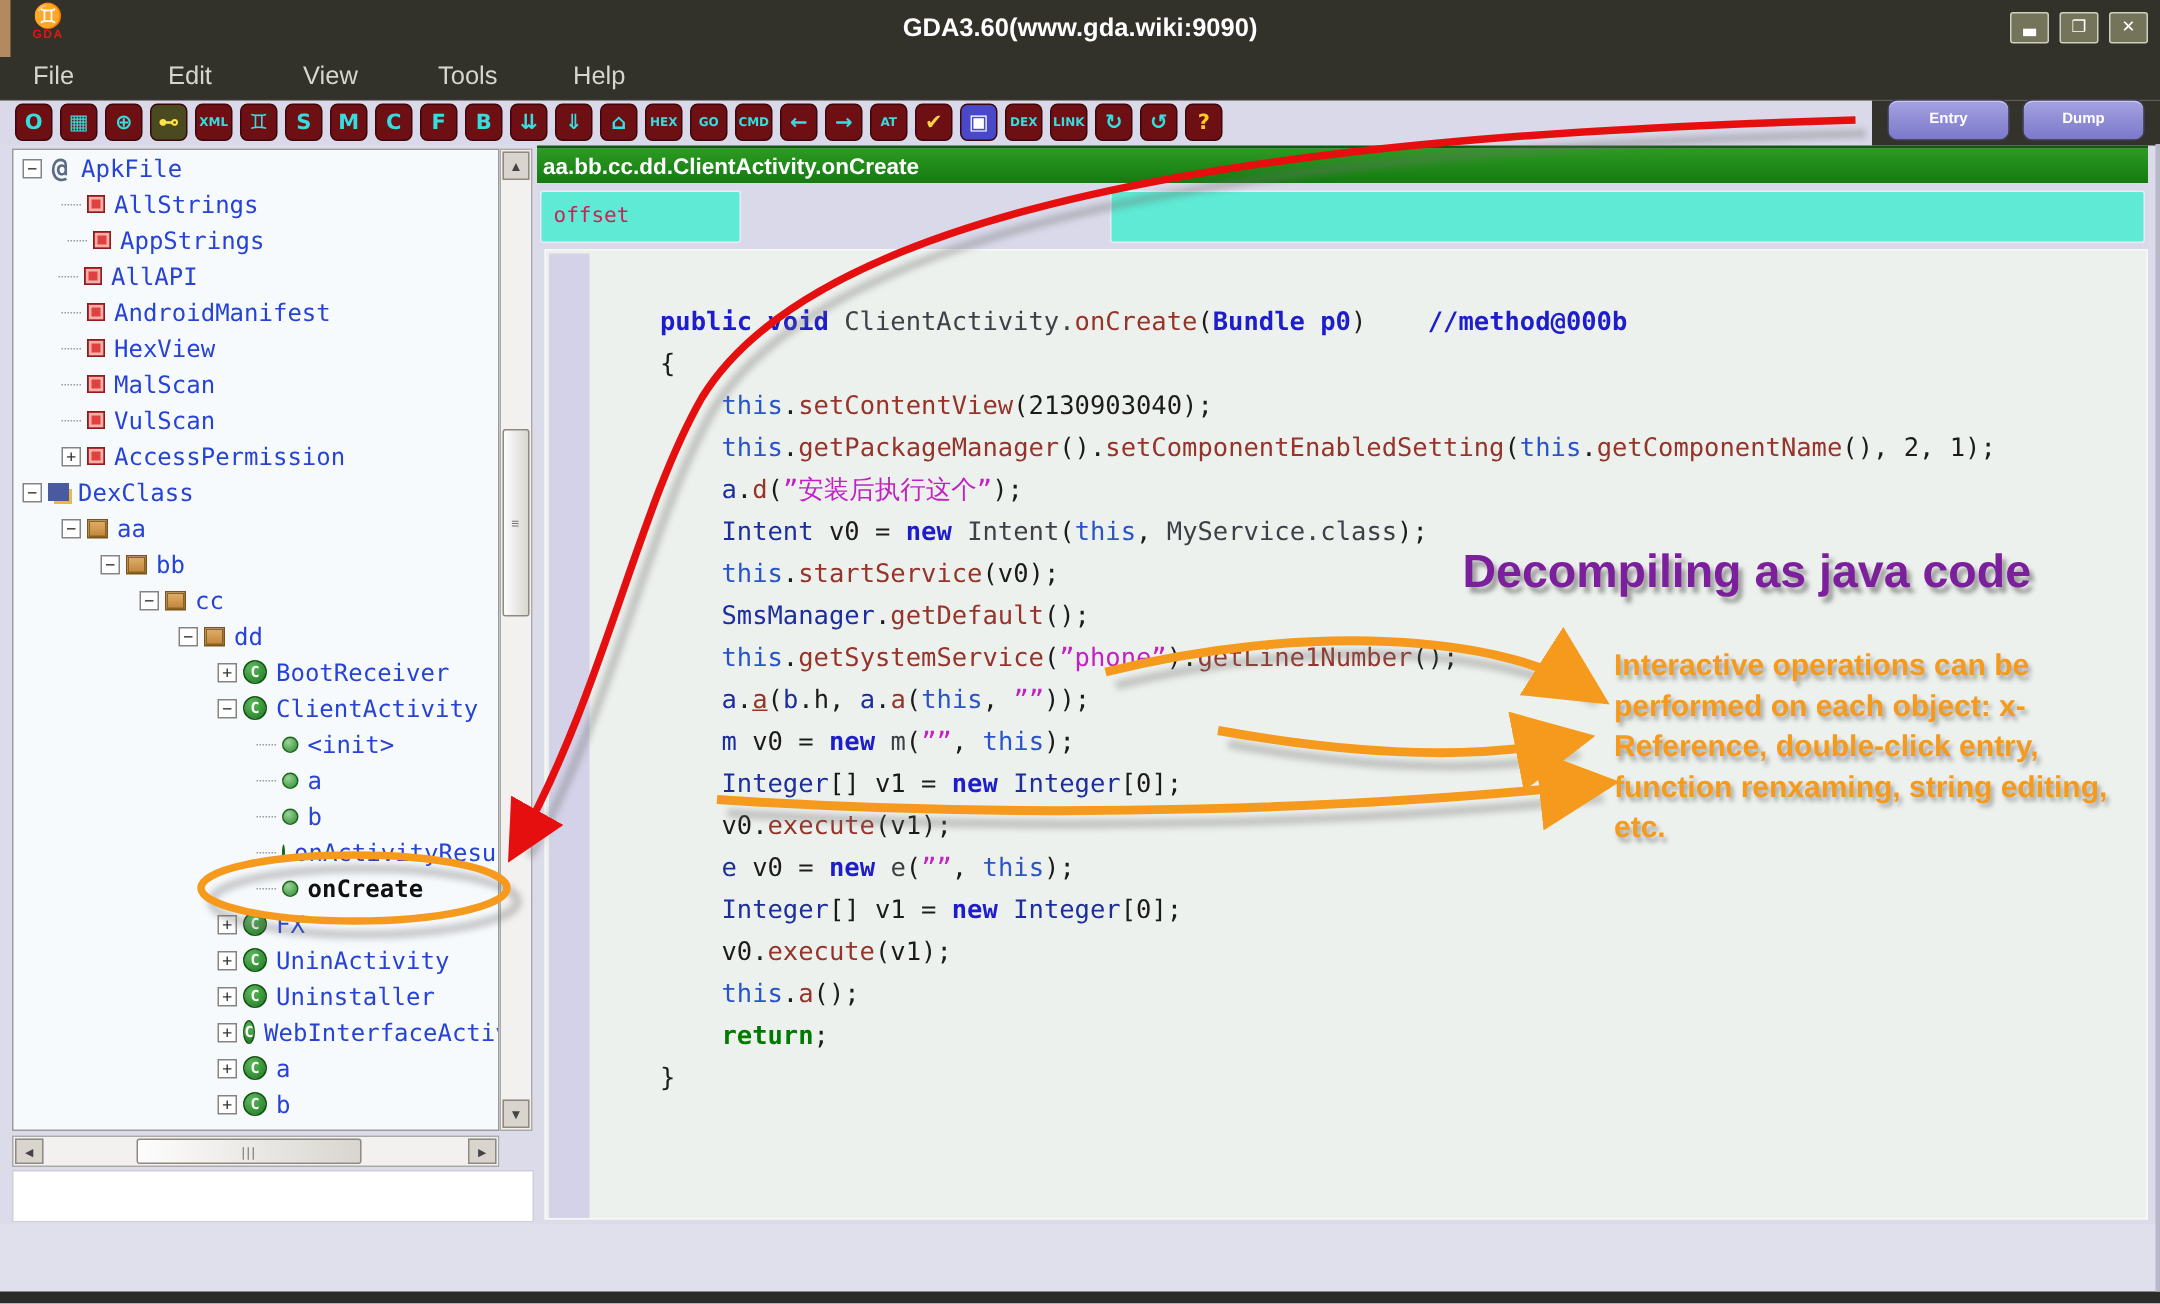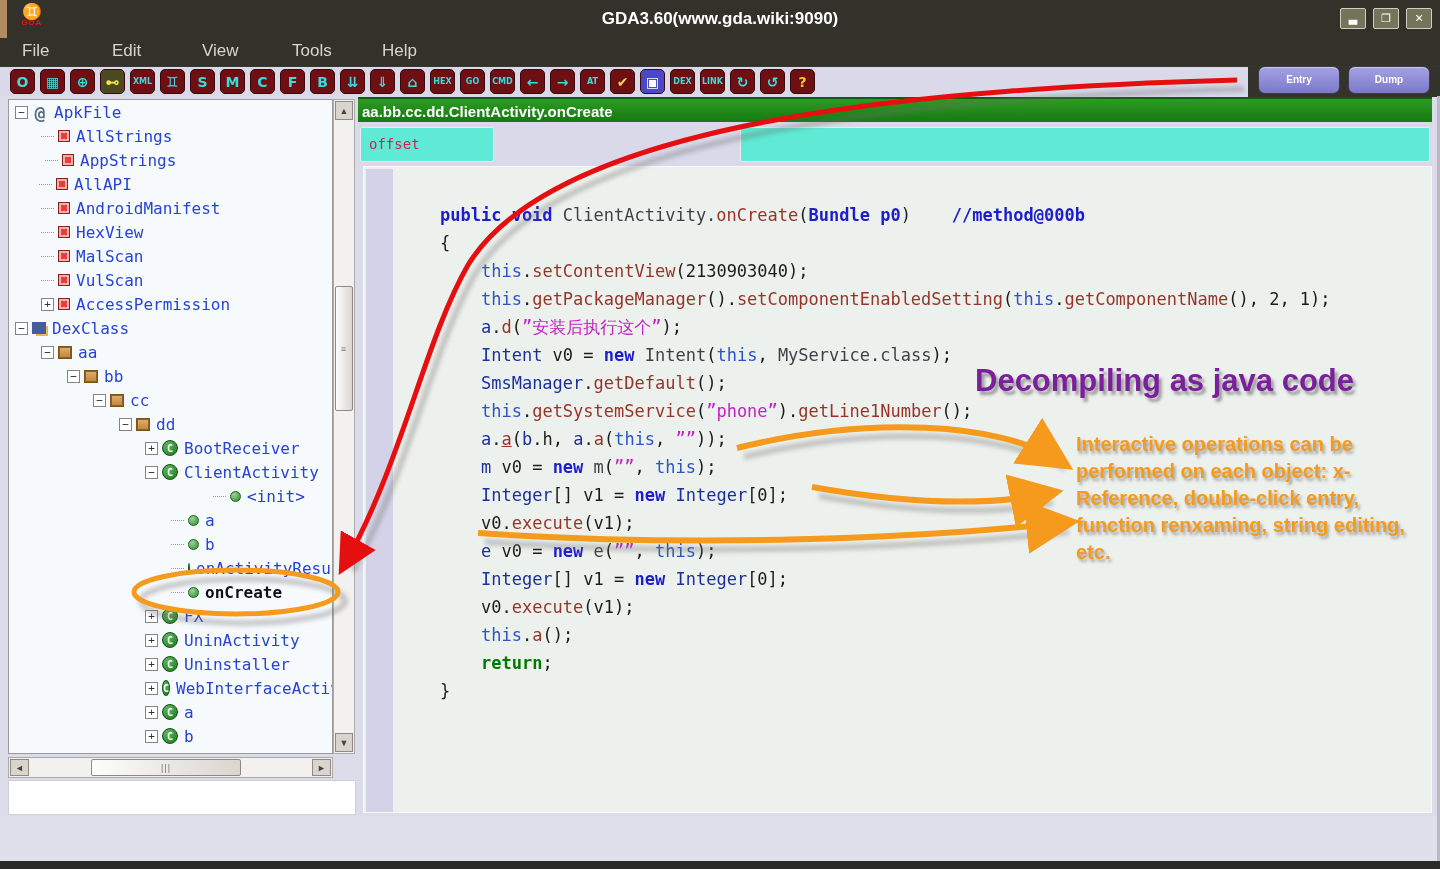--- a/index.html
+++ b/index.html
@@ -219,21 +219,21 @@
       <div class="trow" style="padding-left: 136px;">
         <span class="exp">+</span>
         <span class="ic ic-classC">C</span>
         <span class="tlabel">BootReceiver</span>
       </div>
       <div class="trow" style="padding-left: 136px;">
         <span class="exp">−</span>
         <span class="ic ic-classC">C</span>
         <span class="tlabel">ClientActivity</span>
       </div>
-      <div class="trow" style="padding-left: 162px; margin-left: 42px;">
+      <div class="trow" style="padding-left: 162px;">
         <span class="conn"></span>
         <span class="ic ic-dot"></span>
         <span class="tlabel">&lt;init&gt;</span>
       </div>
       <div class="trow" style="padding-left: 162px;">
         <span class="conn"></span>
         <span class="ic ic-dot"></span>
         <span class="tlabel">a</span>
       </div>
       <div class="trow" style="padding-left: 162px;">
@@ -302,20 +302,21 @@
   </div>
   <div id="code-area">
     <div id="code-gutter"></div>
     <div id="code-content">
         <div class="code-line"><span class="tk-kw">public void </span><span class="tk-gray">ClientActivity.</span><span class="tk-m">onCreate</span><span class="tk-p">(</span><span class="tk-kw">Bundle p0</span><span class="tk-p">)    </span><span class="tk-cmt">//method@000b</span></div>
         <div class="code-line"><span class="tk-p">{</span></div>
         <div class="code-line"><span class="tk-p">    </span><span class="tk-this">this</span><span class="tk-p">.</span><span class="tk-m">setContentView</span><span class="tk-p">(2130903040);</span></div>
         <div class="code-line"><span class="tk-p">    </span><span class="tk-this">this</span><span class="tk-p">.</span><span class="tk-m">getPackageManager</span><span class="tk-p">().</span><span class="tk-m">setComponentEnabledSetting</span><span class="tk-p">(</span><span class="tk-this">this</span><span class="tk-p">.</span><span class="tk-m">getComponentName</span><span class="tk-p">(), 2, 1);</span></div>
         <div class="code-line"><span class="tk-p">    </span><span class="tk-cls">a</span><span class="tk-p">.</span><span class="tk-m">d</span><span class="tk-p">(</span><span class="tk-str">”安装后执行这个”</span><span class="tk-p">);</span></div>
         <div class="code-line"><span class="tk-p">    </span><span class="tk-cls">Intent</span><span class="tk-p"> v0 = </span><span class="tk-kw">new</span><span class="tk-p"> </span><span class="tk-gray">Intent</span><span class="tk-p">(</span><span class="tk-this">this</span><span class="tk-p">, </span><span class="tk-gray">MyService.class</span><span class="tk-p">);</span></div>
+        <div class="code-line"><span class="tk-p">    </span><span class="tk-this">this</span><span class="tk-p">.</span><span class="tk-m">startService</span><span class="tk-p">(v0);</span></div>
         <div class="code-line"><span class="tk-p">    </span><span class="tk-cls">SmsManager</span><span class="tk-p">.</span><span class="tk-m">getDefault</span><span class="tk-p">();</span></div>
         <div class="code-line"><span class="tk-p">    </span><span class="tk-this">this</span><span class="tk-p">.</span><span class="tk-m">getSystemService</span><span class="tk-p">(</span><span class="tk-str">”phone”</span><span class="tk-p">).</span><span class="tk-m">getLine1Number</span><span class="tk-p">();</span></div>
         <div class="code-line"><span class="tk-p">    </span><span class="tk-cls">a</span><span class="tk-p">.</span><span class="tk-mu">a</span><span class="tk-p">(</span><span class="tk-cls">b</span><span class="tk-p">.h, </span><span class="tk-cls">a</span><span class="tk-p">.</span><span class="tk-m">a</span><span class="tk-p">(</span><span class="tk-this">this</span><span class="tk-p">, </span><span class="tk-str">””</span><span class="tk-p">));</span></div>
         <div class="code-line"><span class="tk-p">    </span><span class="tk-cls">m</span><span class="tk-p"> v0 = </span><span class="tk-kw">new</span><span class="tk-p"> </span><span class="tk-gray">m</span><span class="tk-p">(</span><span class="tk-str">””</span><span class="tk-p">, </span><span class="tk-this">this</span><span class="tk-p">);</span></div>
         <div class="code-line"><span class="tk-p">    </span><span class="tk-cls">Integer</span><span class="tk-p">[] v1 = </span><span class="tk-kw">new</span><span class="tk-p"> </span><span class="tk-cls">Integer</span><span class="tk-p">[0];</span></div>
         <div class="code-line"><span class="tk-p">    </span><span class="tk-p">v0.</span><span class="tk-m">execute</span><span class="tk-p">(v1);</span></div>
         <div class="code-line"><span class="tk-p">    </span><span class="tk-cls">e</span><span class="tk-p"> v0 = </span><span class="tk-kw">new</span><span class="tk-p"> </span><span class="tk-gray">e</span><span class="tk-p">(</span><span class="tk-str">””</span><span class="tk-p">, </span><span class="tk-this">this</span><span class="tk-p">);</span></div>
         <div class="code-line"><span class="tk-p">    </span><span class="tk-cls">Integer</span><span class="tk-p">[] v1 = </span><span class="tk-kw">new</span><span class="tk-p"> </span><span class="tk-cls">Integer</span><span class="tk-p">[0];</span></div>
         <div class="code-line"><span class="tk-p">    </span><span class="tk-p">v0.</span><span class="tk-m">execute</span><span class="tk-p">(v1);</span></div>
         <div class="code-line"><span class="tk-p">    </span><span class="tk-this">this</span><span class="tk-p">.</span><span class="tk-m">a</span><span class="tk-p">();</span></div>

